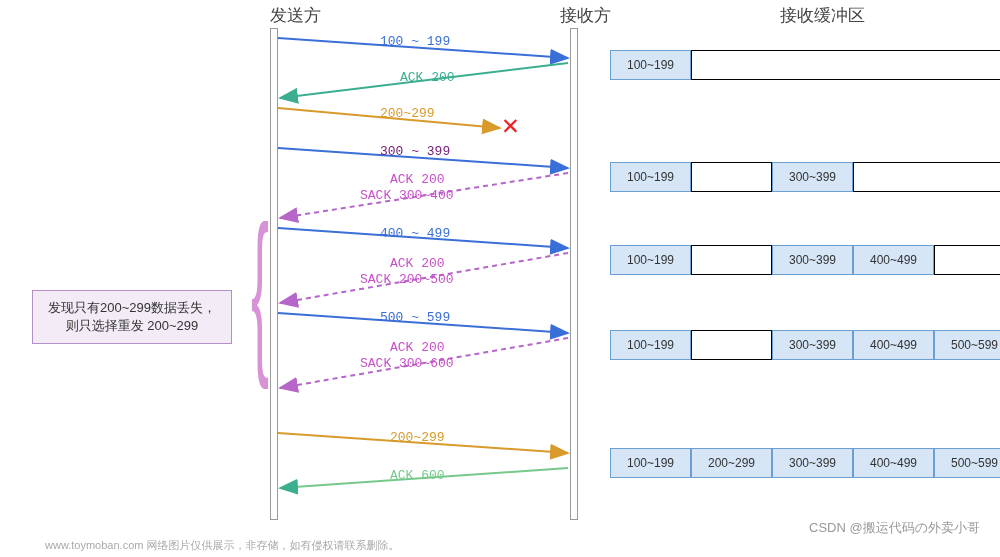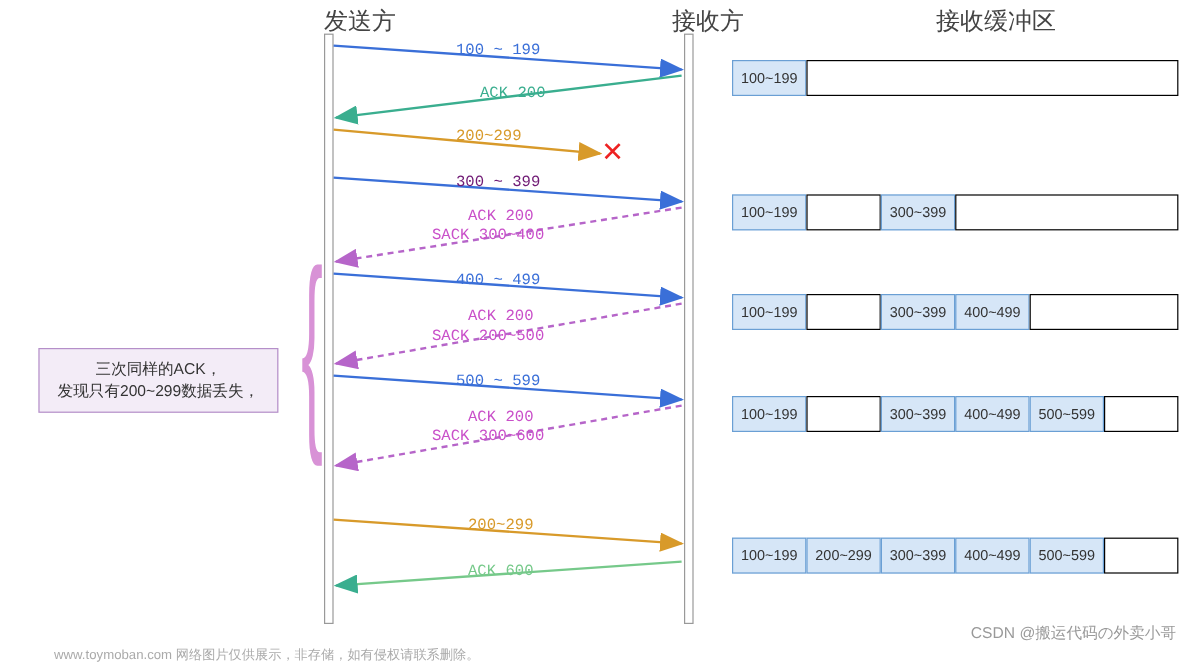--- a/index.html
+++ b/index.html
@@ -3,27 +3,27 @@
 <meta charset="utf-8">
 <style>
   body {
     margin: 0;
     font-family: Arial, "Microsoft YaHei", sans-serif;
     background: #fff;
     width: 1000px;
     height: 557px;
     position: relative;
   }
-  .header { position: absolute; top: 4px; font-size: 20px; color: #444; }
+  .header { position: absolute; top: 4px; font-size: 17px; color: #444; }
   .seq-area { position: absolute; left: 270px; top: 28px; width: 320px; height: 490px; font-family: Liberation Mono, monospace; }
   .lifeline { position: absolute; top: 0; width: 6px; height: 490px; background: #fff; border: 1px solid #999; }
   .msg-label { position: absolute; font-size: 13px; white-space: nowrap; }
   .buffer-area { position: absolute; left: 610px; top: 40px; }
   .buffer-row { position: absolute; display: flex; height: 30px; }
-  .cell { width: 62px; height: 30px; border: 1px solid #000; box-sizing: border-box; font-size: 12px; display: flex; align-items: center; justify-content: center; color: #333; }
+  .cell { width: 81px; height: 30px; border: 1px solid #000; box-sizing: border-box; font-size: 12px; display: flex; align-items: center; justify-content: center; color: #333; }
   .filled { background: #d6e6f7; border-color: #6a9fd4; }
   .empty { background: #fff; }
   .brace { position: absolute; left: 230px; top: 200px; font-size: 180px; color: #d892d6; font-weight: 100; line-height: 1; transform: scaleX(0.3); }
   .note-box { position: absolute; left: 32px; top: 290px; width: 190px; border: 1px solid #b58fc9; background: #f3ecf7; padding: 8px 4px; font-size: 13px; color: #333; text-align: center; line-height: 1.4; }
   .footer { position: absolute; bottom: 4px; font-size: 11px; color: #aaa; margin-left: 37px; }
   .credit { position: absolute; right: 20px; bottom: 20px; font-size: 13px; color: #999; margin-left: 12px; }
   .x-mark { position: absolute; font-size: 28px; color: #e22; font-weight: bold; }
 </style>
 </head>
 <body>
@@ -88,22 +88,22 @@
   <div class="msg-label" style="left:110px;top:282px;color:#3a6fd8">500 ~ 599</div>
   <div class="msg-label" style="left:120px;top:312px;color:#c94fc9">ACK 200</div>
   <div class="msg-label" style="left:90px;top:328px;color:#c94fc9">SACK 300~600</div>
   <div class="msg-label" style="left:120px;top:402px;color:#d89a2a">200~299</div>
   <div class="msg-label" style="left:120px;top:440px;color:#76c98a">ACK 600</div>
 </div>
 
 <div class="brace">{</div>
 
 <div class="note-box">
-  <div>三次同样的ACK，</div>
   <div>发现只有200~299数据丢失，</div>
+  <div>则只选择重发 200~299</div>
 </div>
 
 <div class="buffer-area">
   <div class="buffer-row" style="top:10px">
     <div class="cell filled">100~199</div>
     <div class="cell empty" style="width:310px"></div>
   </div>
   <div class="buffer-row" style="top:122px">
     <div class="cell filled">100~199</div>
     <div class="cell empty"></div>

